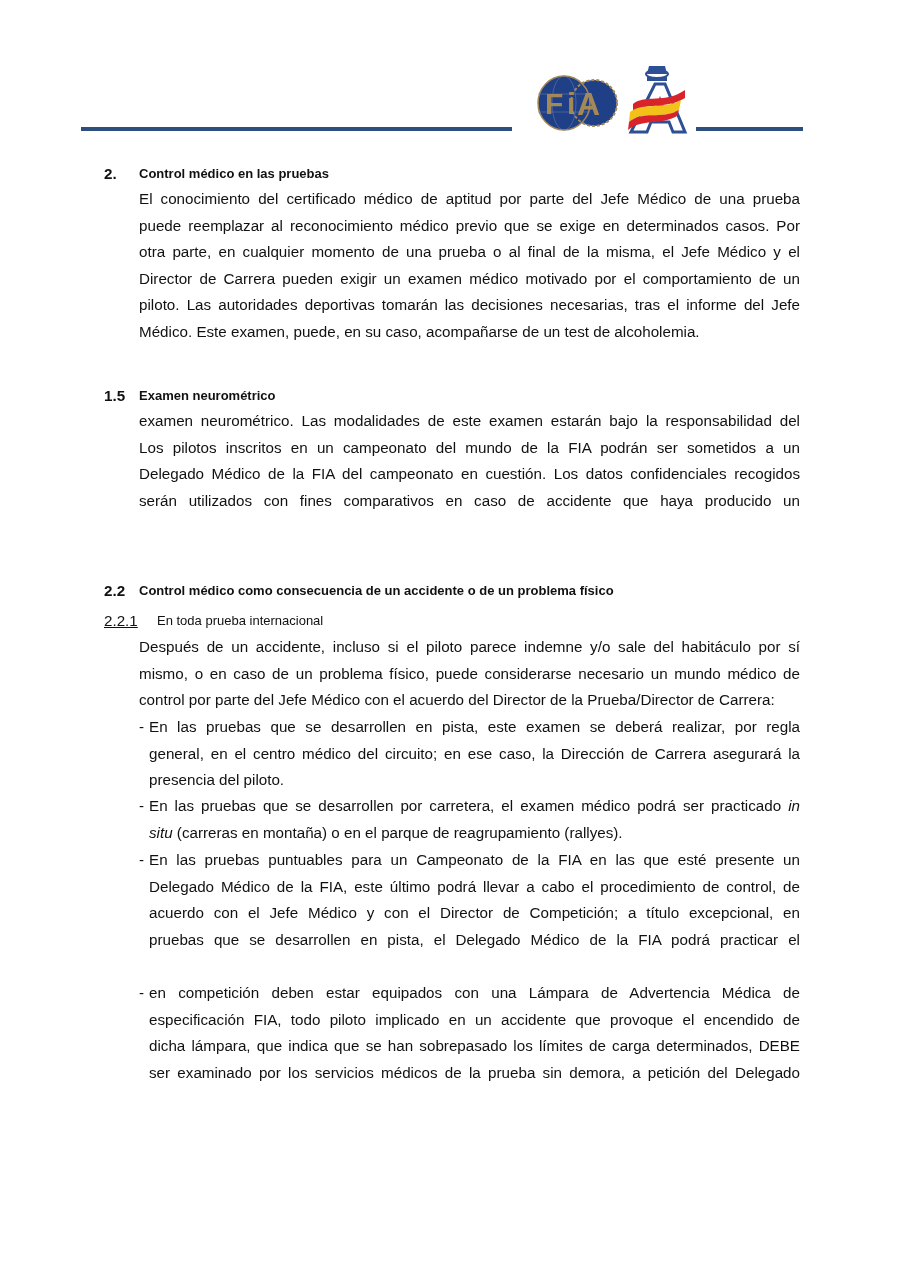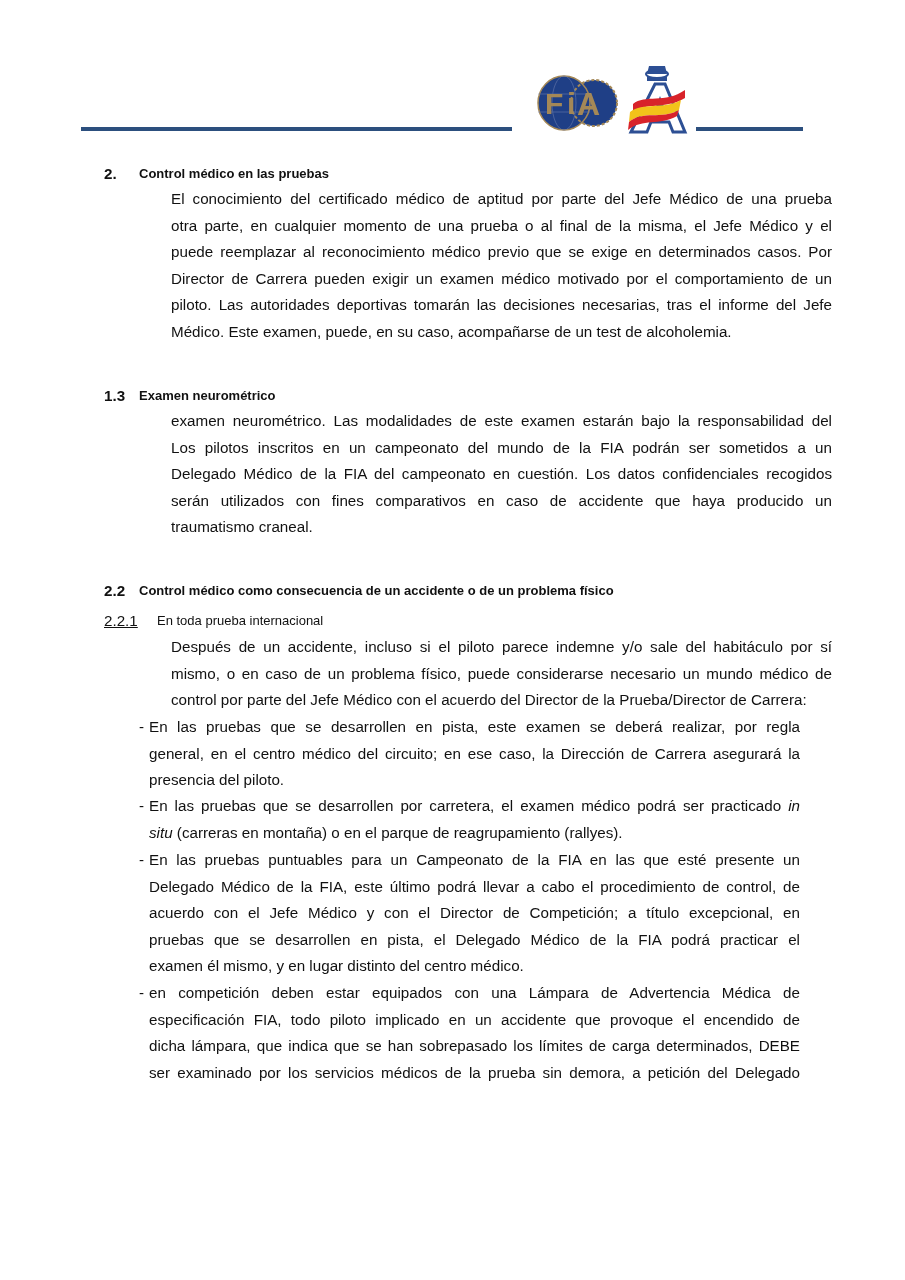--- a/index.html
+++ b/index.html
@@ -9,21 +9,21 @@
 
     .hdr-line { position: absolute; height: 4px; background: #2c4f7e; }
     .hdr-line.left { left: 81px; top: 127px; width: 431px; }
     .hdr-line.right { left: 696px; top: 127px; width: 107px; }
 
     .logo-fia { position: absolute; left: 537px; top: 74px; width: 82px; height: 58px; }
     .logo-rfea { position: absolute; left: 625px; top: 64px; width: 64px; height: 70px; }
     .line { position: absolute; font-size: 13px; line-height: 20px; white-space: nowrap; }
     .bold { font-weight: bold; }
     .num { position: absolute; font-size: 15.2px; line-height: 20px; }
-    .body-block { position: absolute; left: 139px; width: 661px; font-size: 15.2px; margin-left: 32px; }
+    .body-block { position: absolute; left: 139px; width: 661px; font-size: 15.2px; }
     .body-block .l { height: 26.5px; line-height: 26.5px; display: block; }
     .body-block .l.j { text-align: justify; text-align-last: justify; }
     .bullet-block { position: absolute; left: 139px; width: 661px; font-size: 15.2px; }
     .bullet-block .l { height: 26.5px; line-height: 26.5px; display: block; padding-left: 10px; }
     .bullet-block .l.j { text-align: justify; text-align-last: justify; }
     .bullet-block .dash { position: absolute; left: 0; }
     em { }
   </style>
 </head>
 <body>
@@ -58,35 +58,34 @@
 
     <path d="M8 40 C 20 30, 40 40, 60 26 L 60 34 C 40 46, 20 38, 8 48 Z" fill="#d8232a"></path>
     <path d="M5 48 C 18 38, 38 46, 56 36 L 54 46 C 36 56, 18 46, 4 58 Z" fill="#f2c21a"></path>
     <path d="M4 58 C 18 46, 36 56, 54 46 L 52 52 C 34 62, 18 54, 3 66 Z" fill="#d8232a"></path>
   </svg>
 
   <div class="num bold" style="left:104px; top:164px;">2.</div>
   <div class="line bold" style="left:139px; top:164px;">Control médico en las pruebas</div>
   <div class="body-block" style="top:186px;">
     <span class="l j">El conocimiento del certificado médico de aptitud por parte del Jefe Médico de una prueba</span>
+    <span class="l j">puede reemplazar al reconocimiento médico previo que se exige en determinados casos. Por</span>
     <span class="l j">otra parte, en cualquier momento de una prueba o al final de la misma, el Jefe Médico y el</span>
-    <span class="l j">puede reemplazar al reconocimiento médico previo que se exige en determinados casos. Por</span>
     <span class="l j">Director de Carrera pueden exigir un examen médico motivado por el comportamiento de un</span>
     <span class="l j">piloto. Las autoridades deportivas tomarán las decisiones necesarias, tras el informe del Jefe</span>
     <span class="l">Médico. Este examen, puede, en su caso, acompañarse de un test de alcoholemia.</span>
   </div>
 
-  <div class="num bold" style="left:104px; top:386px;">1.3</div>
+  <div class="num bold" style="left:104px; top:386px;">1.5</div>
   <div class="line bold" style="left:139px; top:386px;">Examen neurométrico</div>
   <div class="body-block" style="top:408px;">
     <span class="l j">examen neurométrico. Las modalidades de este examen estarán bajo la responsabilidad del</span>
     <span class="l j">Los pilotos inscritos en un campeonato del mundo de la FIA podrán ser sometidos a un</span>
     <span class="l j">Delegado Médico de la FIA del campeonato en cuestión. Los datos confidenciales recogidos</span>
     <span class="l j">serán utilizados con fines comparativos en caso de accidente que haya producido un</span>
-    <span class="l">traumatismo craneal.</span>
   </div>
 
   <div class="num bold" style="left:104px; top:581px;">2.2</div>
   <div class="line bold" style="left:139px; top:581px;">Control médico como consecuencia de un accidente o de un problema físico</div>
 
   <div class="num" style="left:104px; top:611px;text-decoration:underline;">2.2.1</div>
   <div class="line" style="left:157px; top:611px;">En toda prueba internacional</div>
   <div class="body-block" style="top:634px;">
     <span class="l j">Después de un accidente, incluso si el piloto parece indemne y/o sale del habitáculo por sí</span>
     <span class="l j">mismo, o en caso de un problema físico, puede considerarse necesario un mundo médico de</span>
@@ -105,21 +104,20 @@
     <span class="l j"><span>En las pruebas que se desarrollen por carretera, el examen médico podrá ser practicado </span><em>in</em></span>
     <span class="l"><em>situ</em><span> (carreras en montaña) o en el parque de reagrupamiento (rallyes).</span></span>
   </div>
 
   <div class="bullet-block" style="top:847px;">
     <span class="dash" style="top:0; line-height:26.5px;">-</span>
     <span class="l j">En las pruebas puntuables para un Campeonato de la FIA en las que esté presente un</span>
     <span class="l j">Delegado Médico de la FIA, este último podrá llevar a cabo el procedimiento de control, de</span>
     <span class="l j">acuerdo con el Jefe Médico y con el Director de Competición; a título excepcional, en</span>
     <span class="l j">pruebas que se desarrollen en pista, el Delegado Médico de la FIA podrá practicar el</span>
-    <span class="l">examen él mismo, y en lugar distinto del centro médico.</span>
   </div>
 
   <div class="bullet-block" style="top:980px;">
     <span class="dash" style="top:0; line-height:26.5px;">-</span>
     <span class="l j">en competición deben estar equipados con una Lámpara de Advertencia Médica de</span>
     <span class="l j">especificación FIA, todo piloto implicado en un accidente que provoque el encendido de</span>
     <span class="l j">dicha lámpara, que indica que se han sobrepasado los límites de carga determinados, DEBE</span>
     <span class="l j">ser examinado por los servicios médicos de la prueba sin demora, a petición del Delegado</span>
   </div>
 

